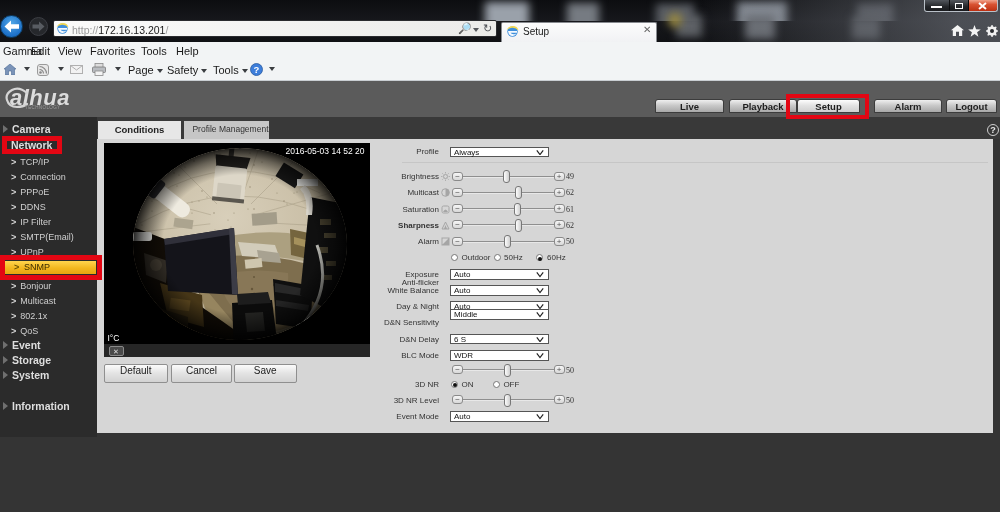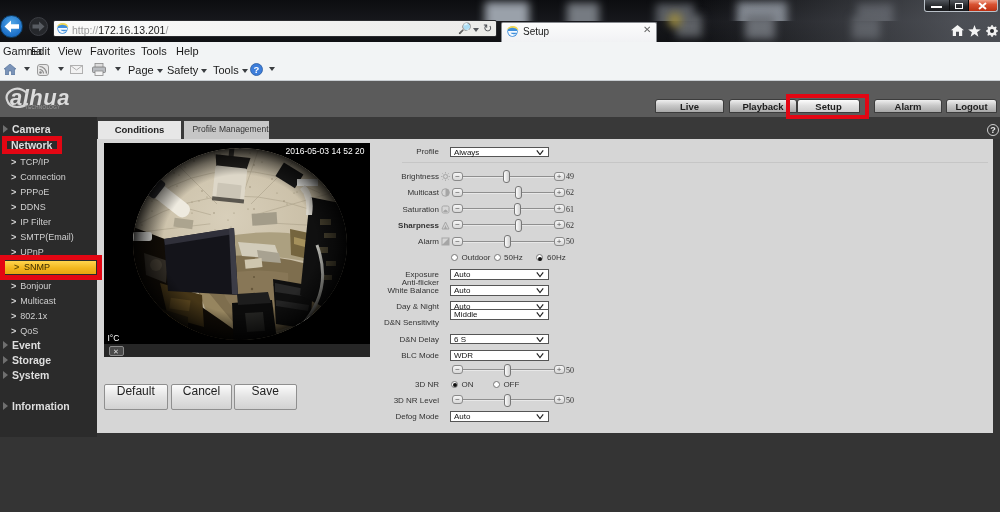--- a/index.html
+++ b/index.html
@@ -67,21 +67,21 @@
 #content { left:97px; top:138.5px; width:896px; height:294.5px; background:#d6d6d6; }
 
 
 #video { left:103.5px; top:143px; width:266px; height:214px; background:#000; }
 #vts { position:absolute; right:5px; top:3px; color:#fff; font-size:8.5px; }
 #vipc { position:absolute; left:4px; top:190px; color:#fff; font-size:8.5px; }
 #vbar { position:absolute; left:0; top:200.5px; width:266px; height:13.5px; background:#262626; }
 #vzoom { position:absolute; left:5px; top:2px; width:15px; height:10px; background:#4a4a4a; border:1px solid #8a8a8a; border-radius:2px; color:#ddd; font-size:7px; text-align:center; line-height:9px; }
 
 
-.fbtn { position:absolute; top:384px; height:26px; background:linear-gradient(180deg,#fbfbfb,#e3e3e3 50%,#d2d2d2); border:1px solid #8f8f8f; border-radius:2px; font-size:12px; color:#222; text-align:center; line-height:12px; }
+.fbtn { position:absolute; top:364px; height:19px; background:linear-gradient(180deg,#fbfbfb,#e3e3e3 50%,#d2d2d2); border:1px solid #8f8f8f; border-radius:2px; font-size:10px; color:#222; text-align:center; line-height:12px; }
 
 
 .flabel { position:absolute; width:100px; text-align:right; font-size:8px; color:#333; white-space:nowrap; }
 .fsel { position:absolute; left:450px; width:98.5px; height:10.5px; background:#fff; border:1px solid #555; font-size:8px; color:#111; line-height:9.5px; padding-left:3px; }
 .fsel .chev { position:absolute; right:2.5px; top:2px; width:10px; height:5.5px; }
 .slide-minus,.slide-plus { position:absolute; width:11px; height:9px; background:linear-gradient(180deg,#f6f6f6,#d8d8d8); border:1px solid #8a8a8a; border-radius:3px; color:#555; font-size:8px; text-align:center; line-height:7px; }
 .slide-track { position:absolute; left:463px; width:91px; height:2px; background:#8f8f8f; border-bottom:1px solid #e8e8e8; }
 .slide-thumb { position:absolute; width:7px; height:13px; background:linear-gradient(90deg,#fdfdfd,#cfcfcf); border:1px solid #777; border-radius:3px; }
 .slide-val { position:absolute; left:566px; font-size:8px; color:#333;font-family:Liberation Serif, serif; }
 .slide-icon { position:absolute; width:9px; height:9px; opacity:0.8; }
@@ -561,20 +561,20 @@
 <div class="radio" style="left:492.5px;top:380.6px;"></div>
 <div class="rlabel" style="left:503.4px;top:379.6px;">OFF</div>
 
 <div class="flabel" style="left:339px;top:396.3px;">3D NR Level</div>
 <div class="slide-minus" style="left:452px;top:395.3px;">−</div>
 <div class="slide-track" style="top:399.3px;"></div>
 <div class="slide-thumb" style="left:504.3px;top:393.8px;"></div>
 <div class="slide-plus" style="left:553.5px;top:395.3px;">+</div>
 <div class="slide-val" style="top:395.8px;">50</div>
 
-<div class="flabel" style="left:339px;top:412px;">Defog Mode</div>
+<div class="flabel" style="left:339px;top:412px;">Event Mode</div>
 <div class="fsel" style="top:411px;">Auto<svg class="chev" viewBox="0 0 8 6">
       <path d="M0.5 0.5 L4 5 L7.5 0.5" fill="none" stroke="#222" stroke-width="1.3"></path>
     </svg></div>
 
 <div class="redbox" style="left:2px;top:136px;width:59.5px;height:17.5px;border-width:5px;"></div>
 <div class="redbox" style="left:0px;top:254.8px;width:101.5px;height:25.7px;border-width:5.5px;"></div>
 <div class="redbox" style="left:786px;top:93.5px;width:83px;height:25px;border-width:4.5px;"></div>
 
 </body></html>

